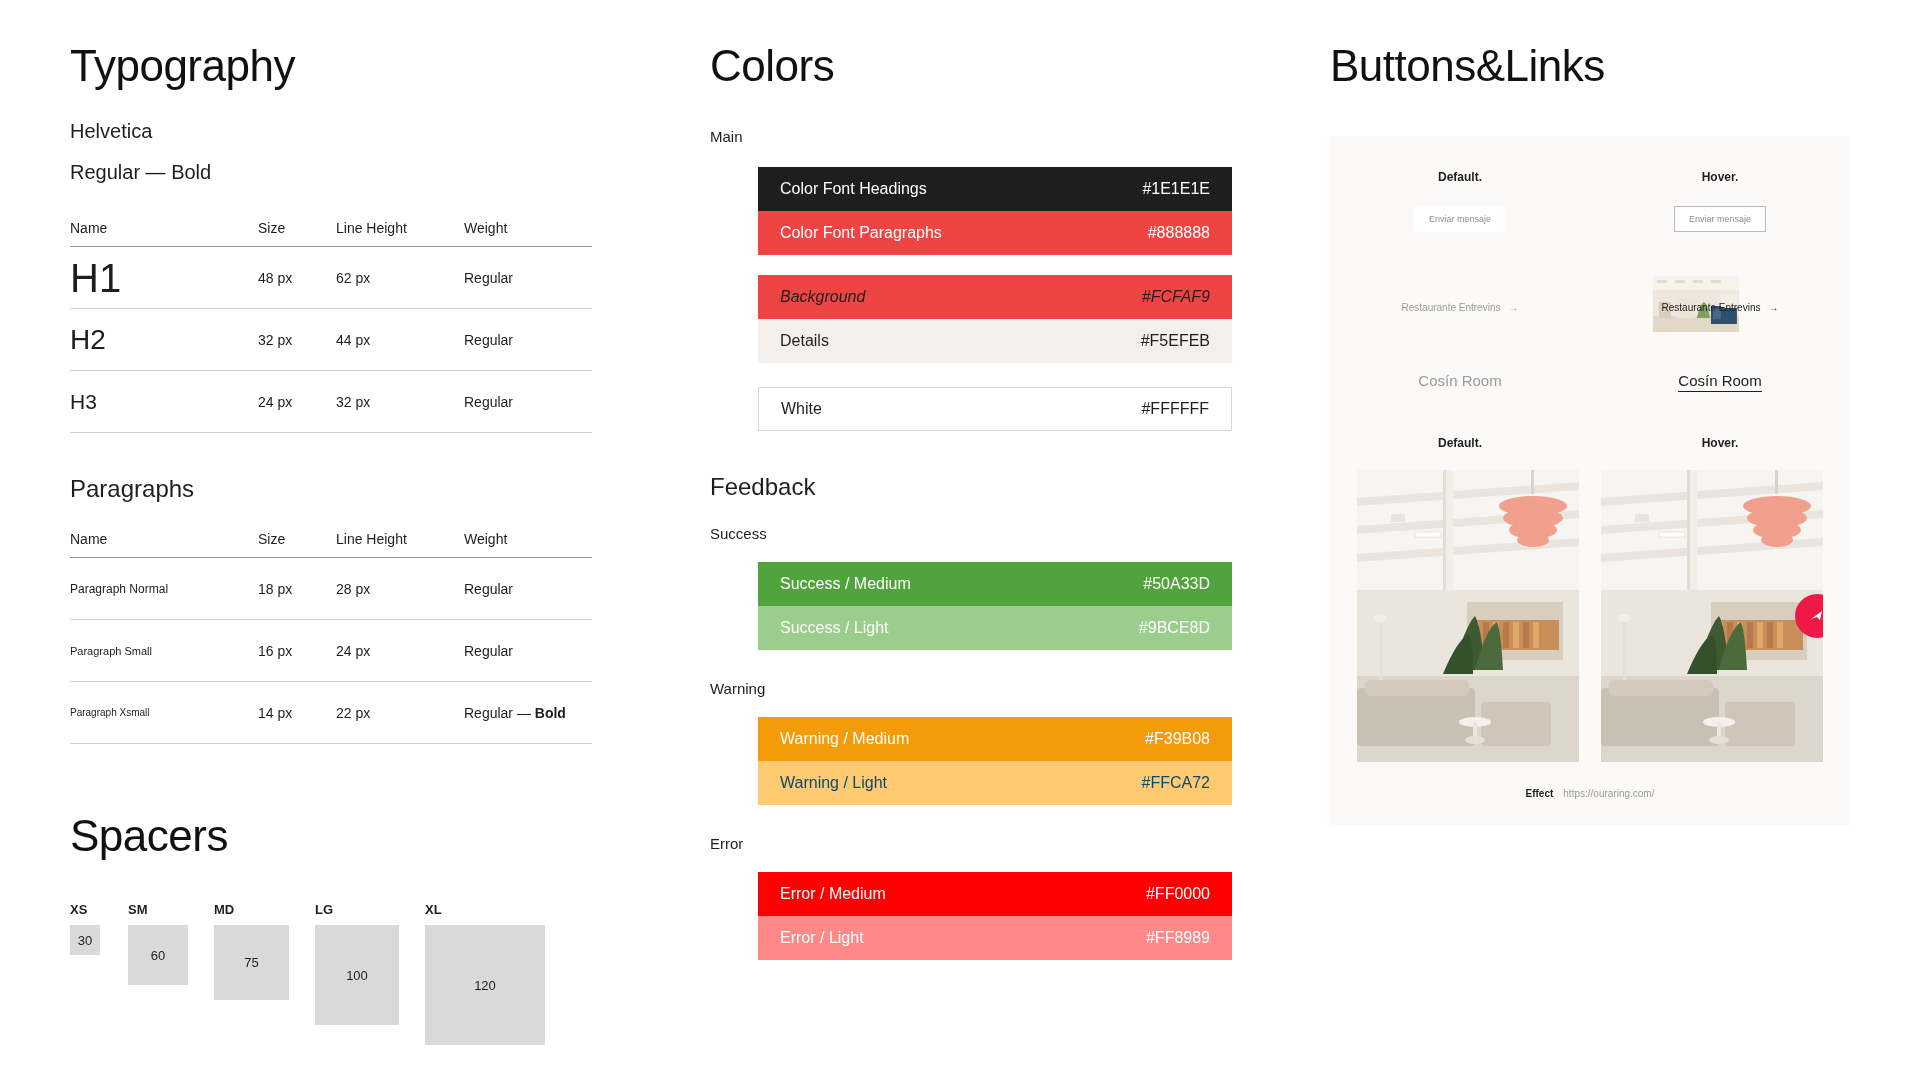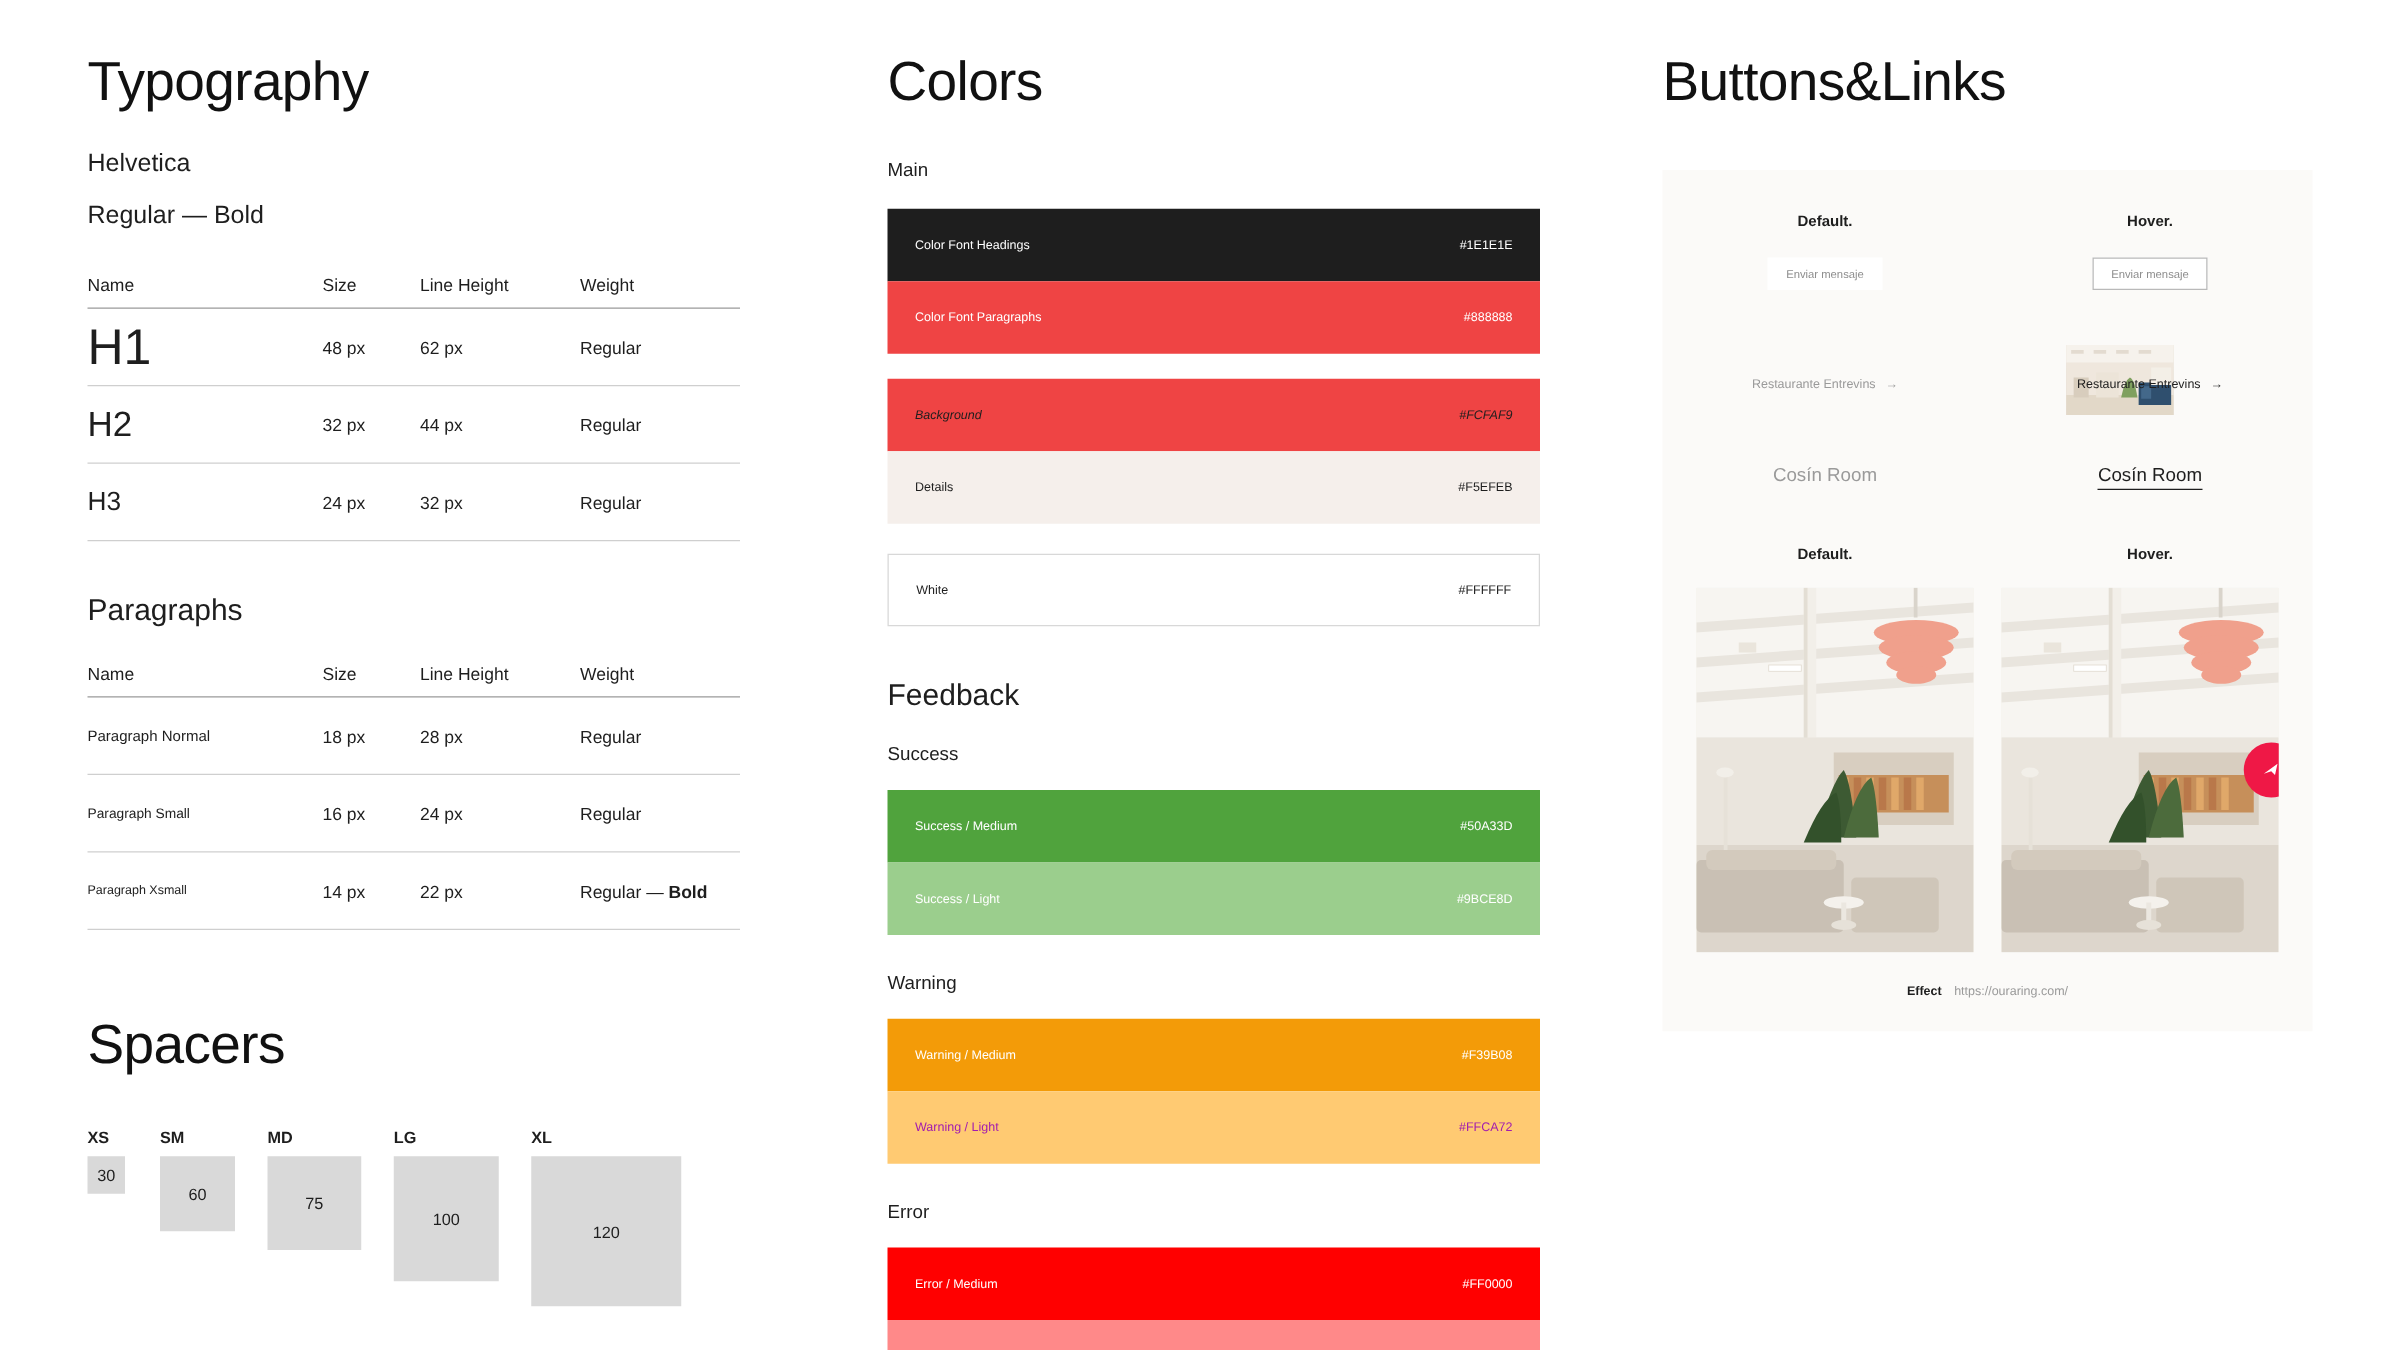--- a/index.html
+++ b/index.html
@@ -63,24 +63,25 @@
   .spacer-tag { font-size: 13px; font-weight: 700; color: #1e1e1e; margin-bottom: 8px; }
   .spacer-box {
     background: #d9d9d9;
     display: flex; align-items: center; justify-content: center;
     font-size: 13px; color: #1e1e1e;
   }
 
   
   .swatch-group { width: 522px; }
   .swatch {
-    height: 58px;
+    height: 44px;
     display: flex; align-items: center; justify-content: space-between;
     padding: 0 22px;
-    font-size: 10px;
+    font-size: 16px;
+    margin-left: 48px;
   }
   .swatch.bordered { border: 1px solid #d8d8d8; }
 
   
   .panel {
     background: #fbfaf8;
     width: 520px;
     padding: 34px 0 26px 0;
     position: relative;
   }
@@ -279,21 +280,21 @@
           <span>#9BCE8D</span>
         </div>
       </div>
 
     <div class="small-label" style="margin-top:30px;">Warning</div>
     <div class="swatch-group" style="margin-top:20px;" id="group-warning">
         <div class="swatch" style="background: rgb(243, 155, 8); color: rgb(255, 255, 255);">
           <span>Warning / Medium</span>
           <span>#F39B08</span>
         </div>
-        <div class="swatch" style="background: rgb(255, 202, 114); color: #a21caf;">
+        <div class="swatch" style="background: rgb(255, 202, 114); color: #0c4a6e;">
           <span>Warning / Light</span>
           <span>#FFCA72</span>
         </div>
       </div>
 
     <div class="small-label" style="margin-top:30px;">Error</div>
     <div class="swatch-group" style="margin-top:20px;" id="group-error">
         <div class="swatch" style="background: rgb(255, 0, 0); color: rgb(255, 255, 255);">
           <span>Error / Medium</span>
           <span>#FF0000</span>

